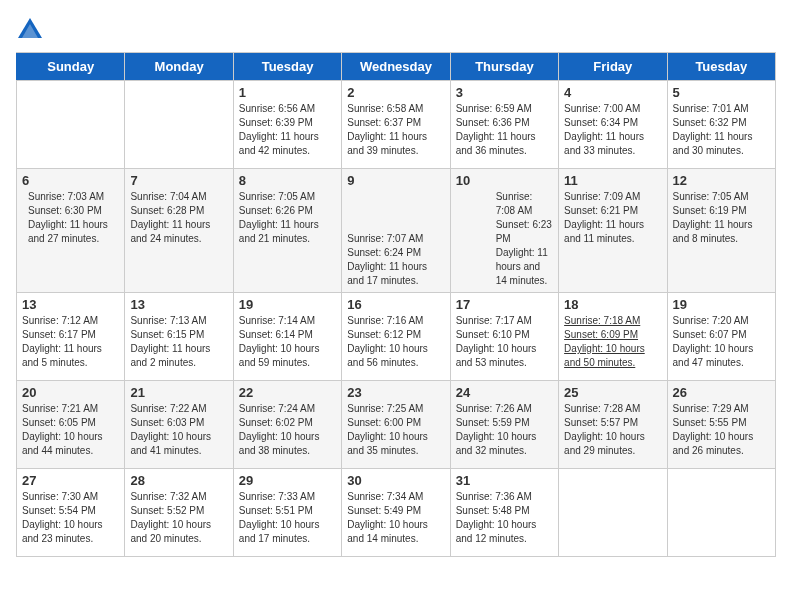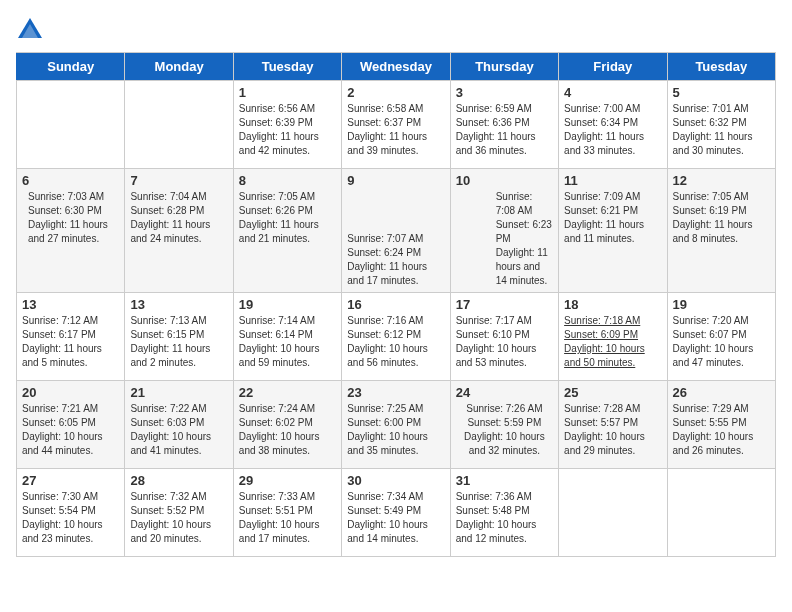--- a/index.html
+++ b/index.html
@@ -264,21 +264,21 @@
 Daylight: 10 hours and 38 minutes.</div>
         </td>
         <td>
           <span class="day-num">23</span>
           <div class="cell-content" style="white-space: pre-line;">Sunrise: 7:25 AM
 Sunset: 6:00 PM
 Daylight: 10 hours and 35 minutes.</div>
         </td>
         <td>
           <span class="day-num">24</span>
-          <div class="cell-content" style="white-space: pre-line; text-align: center;">Sunrise: 7:26 AM
+          <div class="cell-content" style="white-space: pre-line;">Sunrise: 7:26 AM
 Sunset: 5:59 PM
 Daylight: 10 hours and 32 minutes.</div>
         </td>
         <td>
           <span class="day-num">25</span>
           <div class="cell-content" style="white-space: pre-line;">Sunrise: 7:28 AM
 Sunset: 5:57 PM
 Daylight: 10 hours and 29 minutes.</div>
         </td>
         <td>

